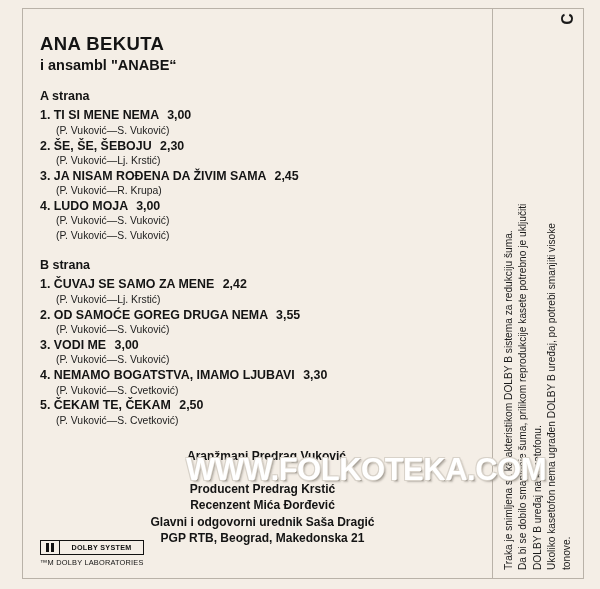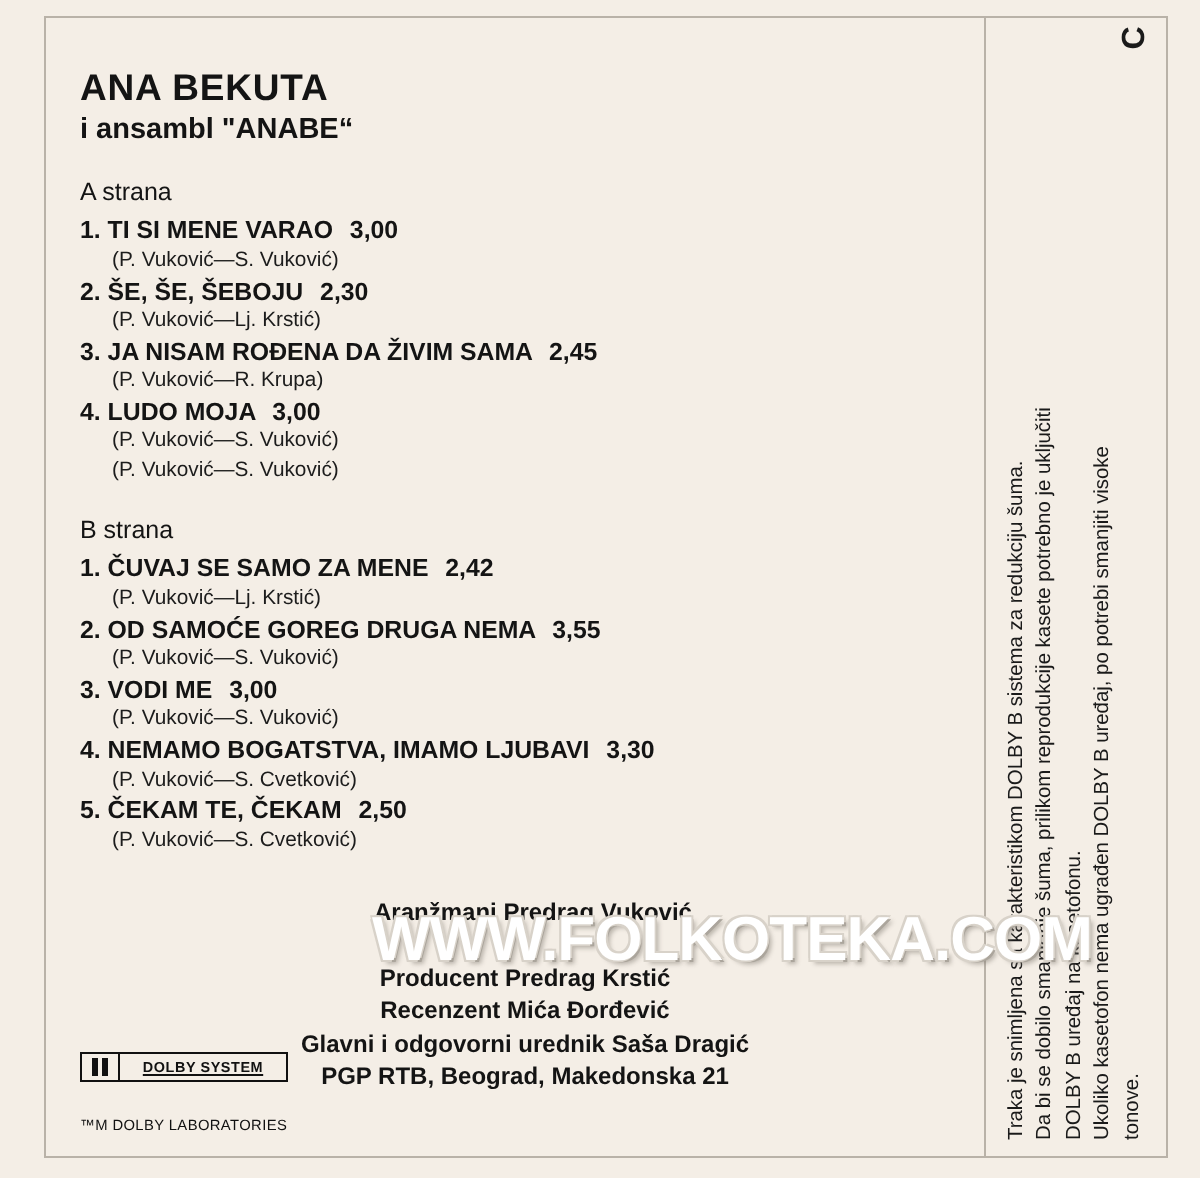--- a/index.html
+++ b/index.html
@@ -74,21 +74,21 @@
     color: #141414;
     margin-top: 2px;
     line-height: 1.15;
   }
 
   .side-block {
     margin-top: 16px;
   }
   .side-title {
     font-size: 12.5px;
-    font-weight: normal;
+    font-weight: bold;
     color: #141414;
     margin-bottom: 5px;
   }
   .track {
     margin-bottom: 1px;
   }
   .track-line {
     font-size: 12.4px;
     font-weight: bold;
     color: #141414;
@@ -153,26 +153,25 @@
   }
   .dolby-text {
     flex: 1;
     display: flex;
     align-items: center;
     justify-content: center;
     font-size: 7.2px;
     font-weight: bold;
     letter-spacing: 0.3px;
     color: #111;
-    text-decoration: underline;
   }
   .dolby-tm {
     font-size: 7.4px;
     color: #111;
-    margin-top: 17px;
+    margin-top: 3px;
     letter-spacing: 0.2px;
   }
 
   
   .vertical-text {
     position: absolute;
     left: 494px;
     top: 8px;
     width: 88px;
     height: 570px;
@@ -237,21 +236,21 @@
   <div class="content">
     <div class="artist">ANA BEKUTA</div>
     <div class="ensemble">i ansambl "ANABE“</div>
 
     <div class="side-block">
       <div class="side-title">A strana</div>
 
       <div class="track">
         <div class="track-line">
           <span>1.</span>
-          <span>TI SI MENE VARAO</span>
+          <span>TI SI MENE NEMA</span>
           <span class="track-dur">3,00</span>
         </div>
         <div class="track-credit">(P. Vuković—S. Vuković)</div>
       </div>
 
       <div class="track">
         <div class="track-line">
           <span>2.</span>
           <span>ŠE, ŠE, ŠEBOJU</span>
           <span class="track-dur">2,30</span>

